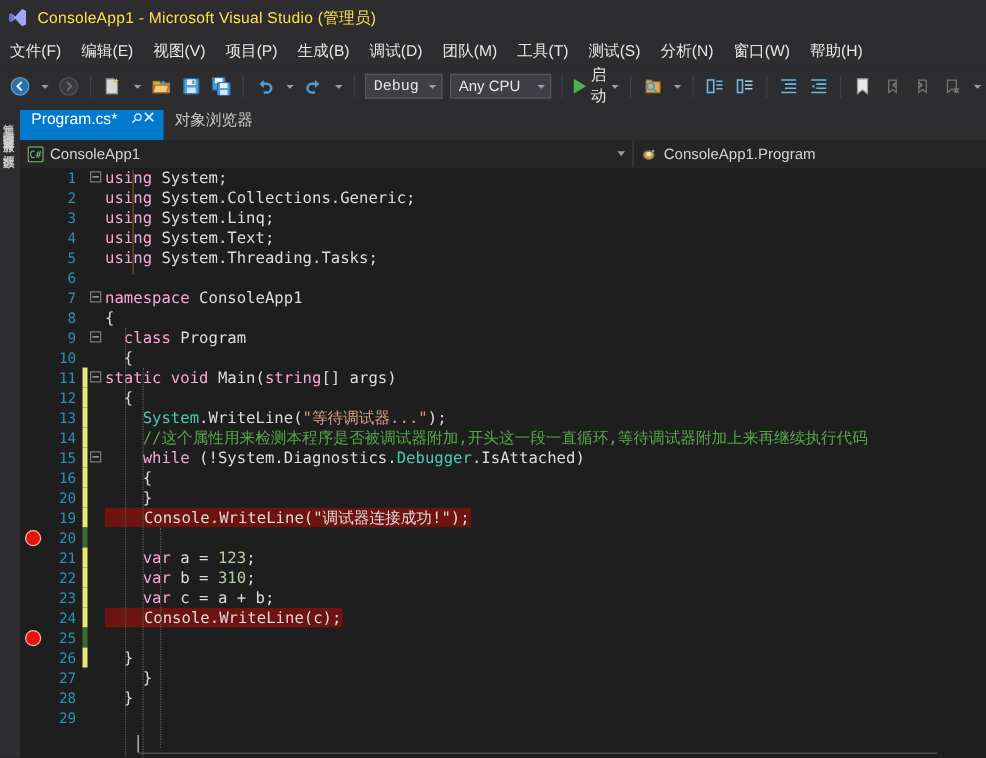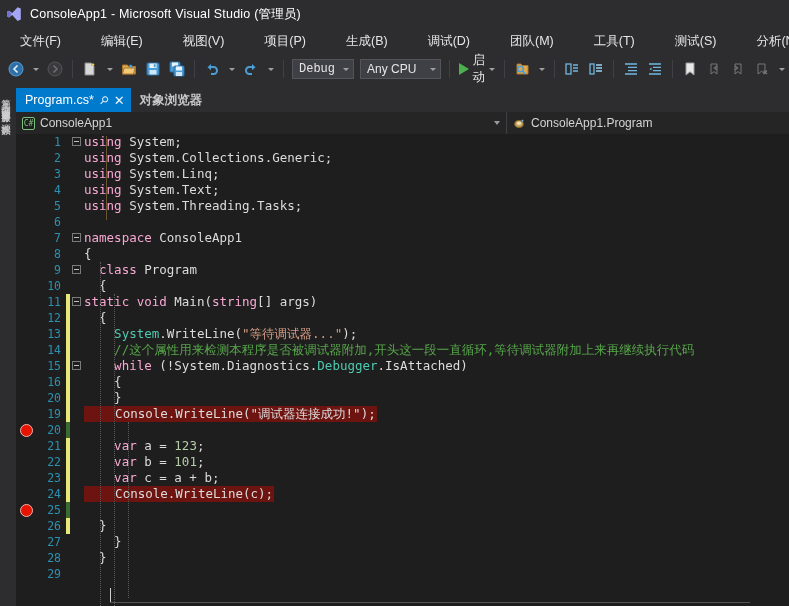--- a/index.html
+++ b/index.html
@@ -9,25 +9,25 @@
     font-family:"Liberation Sans","DejaVu Sans",sans-serif;
     font-size:12px;color:#f1f1f1;
     -webkit-font-smoothing:none;
   }
   #app{position:relative;width:789px;height:606px;}
 
   
   .titlebar{height:28px;background:#2d2d30;display:flex;align-items:center;padding-left:6px;}
   .vs-logo{width:16px;height:16px;margin-right:8px;position:relative;flex:none;}
   .vs-logo svg{display:block;}
-  .title-text{font-size:12.5px;color:#ffffff;letter-spacing:.2px;}
+  .title-text{font-size:12.5px;color:#fde047;letter-spacing:.2px;}
 
   
   .menubar{height:26px;background:#2d2d30;display:flex;align-items:center;padding-left:0px;}
-  .menu-item{font-size:12.5px;color:#e6e6e6;padding:3px 20px;white-space:nowrap;cursor:default;}
+  .menu-item{font-size:12.5px;color:#e6e6e6;padding:3px 8px;white-space:nowrap;cursor:default;}
 
   
   .toolbar{height:30px;background:#2d2d30;display:flex;align-items:center;padding-left:4px;gap:0px;}
   .tb{width:22px;height:22px;display:flex;align-items:center;justify-content:center;flex:none;border:1px solid transparent;}
   .tb.small{width:13px;}
   .sep{width:1px;height:18px;background:#3f3f46;margin:0 5px;flex:none;}
   .caret{width:0;height:0;border-left:3px solid transparent;border-right:3px solid transparent;border-top:3.5px solid #a0a0a0;}
   .combo{height:20px;background:#3f3f46;border:1px solid #54545a;display:flex;align-items:center;
          padding:0 4px 0 6px;color:#e6e6e6;font-size:12px;margin:0 3px;box-sizing:border-box;}
   .combo .cbtext{flex:1;white-space:nowrap;overflow:hidden;}
@@ -39,24 +39,24 @@
   .run-label{font-size:12.5px;color:#e6e6e6;}
 
   
   .leftstrip{position:absolute;left:0;top:88px;width:16px;height:518px;background:#2d2d30;border-right:1px solid #3f3f46;}
   .vtab{writing-mode:vertical-rl;text-orientation:upright;font-size:9.5px;color:#d0d0d0;
         letter-spacing:-1px;padding:6px 1px;white-space:nowrap;line-height:10px;}
 
   
   .docarea{position:absolute;left:16px;top:88px;right:0;bottom:0;background:#1e1e1e;}
   .tabstrip{height:24px;background:#2d2d30;display:flex;align-items:flex-end;}
-  .tab{height:24px;display:flex;align-items:center;padding:0 6px 0 9px;font-size:12.5px;
+  .tab{height:24px;display:flex;padding:0 6px 0 9px;font-size:12.5px;
        color:#d0d0d0;gap:6px;white-space:nowrap;}
   .tab.active{background:#007acc;color:#ffffff;}
-  .tab.inactive{background:#2d2d30;color:#c8c8c8;font-weight:bold;}
+  .tab.inactive{background:#2d2d30;color:#c8c8c8;}
   .tab .pin{font-size:11px;color:#dfeffb;transform:rotate(45deg);display:inline-block;line-height:1;}
   .tab .x{font-size:13px;color:#eaf4fc;line-height:1;font-family:"DejaVu Sans",sans-serif;}
 
   
   .navbar{height:22px;background:#252526;border-bottom:1px solid #3f3f46;display:flex;align-items:center;}
   .navitem{height:22px;display:flex;align-items:center;padding:0 6px;font-size:12px;color:#d4d4d4;gap:5px;}
   .navitem.left{flex:0 0 478px;border-right:1px solid #3f3f46;justify-content:space-between;}
   .navitem.right{flex:1;}
   .nav-ico{width:13px;height:13px;flex:none;}
   .nav-caret{width:0;height:0;border-left:3.5px solid transparent;border-right:3.5px solid transparent;border-top:4px solid #9a9a9a;}
@@ -469,21 +469,21 @@
             <div class="line">
               <div class="gutnum ln">21</div>
               <div class="changebar" style="background: rgb(232, 232, 122);"></div>
               <div class="foldcol"></div>
               <div class="codecol"><span class="code"><span class="punc">    </span><span class="kw">var</span><span class="id"> a = </span><span class="num">123</span><span class="id">;</span></span></div>
             </div>
             <div class="line">
               <div class="gutnum ln">22</div>
               <div class="changebar" style="background: rgb(232, 232, 122);"></div>
               <div class="foldcol"></div>
-              <div class="codecol"><span class="code"><span class="punc">    </span><span class="kw">var</span><span class="id"> b = </span><span class="num">101</span><span class="id">;</span></span></div>
+              <div class="codecol"><span class="code"><span class="punc">    </span><span class="kw">var</span><span class="id"> b = </span><span class="num">310</span><span class="id">;</span></span></div>
             </div>
             <div class="line">
               <div class="gutnum ln">23</div>
               <div class="changebar" style="background: rgb(232, 232, 122);"></div>
               <div class="foldcol"></div>
               <div class="codecol"><span class="code"><span class="punc">    </span><span class="kw">var</span><span class="id"> c = a + b;</span></span></div>
             </div>
             <div class="line">
               <div class="gutnum ln">24</div>
               <div class="changebar" style="background: rgb(232, 232, 122);"></div>

